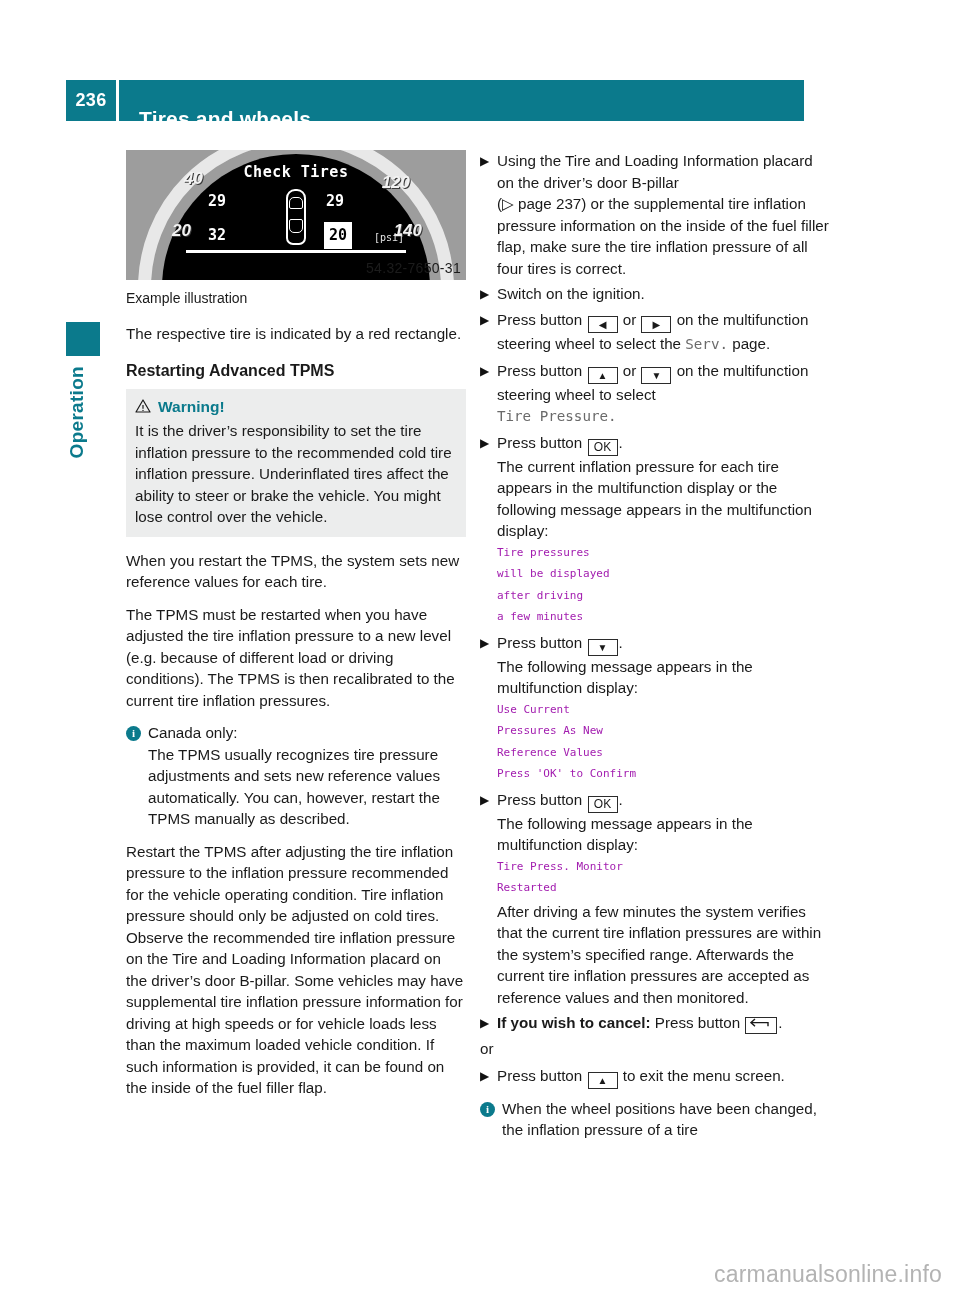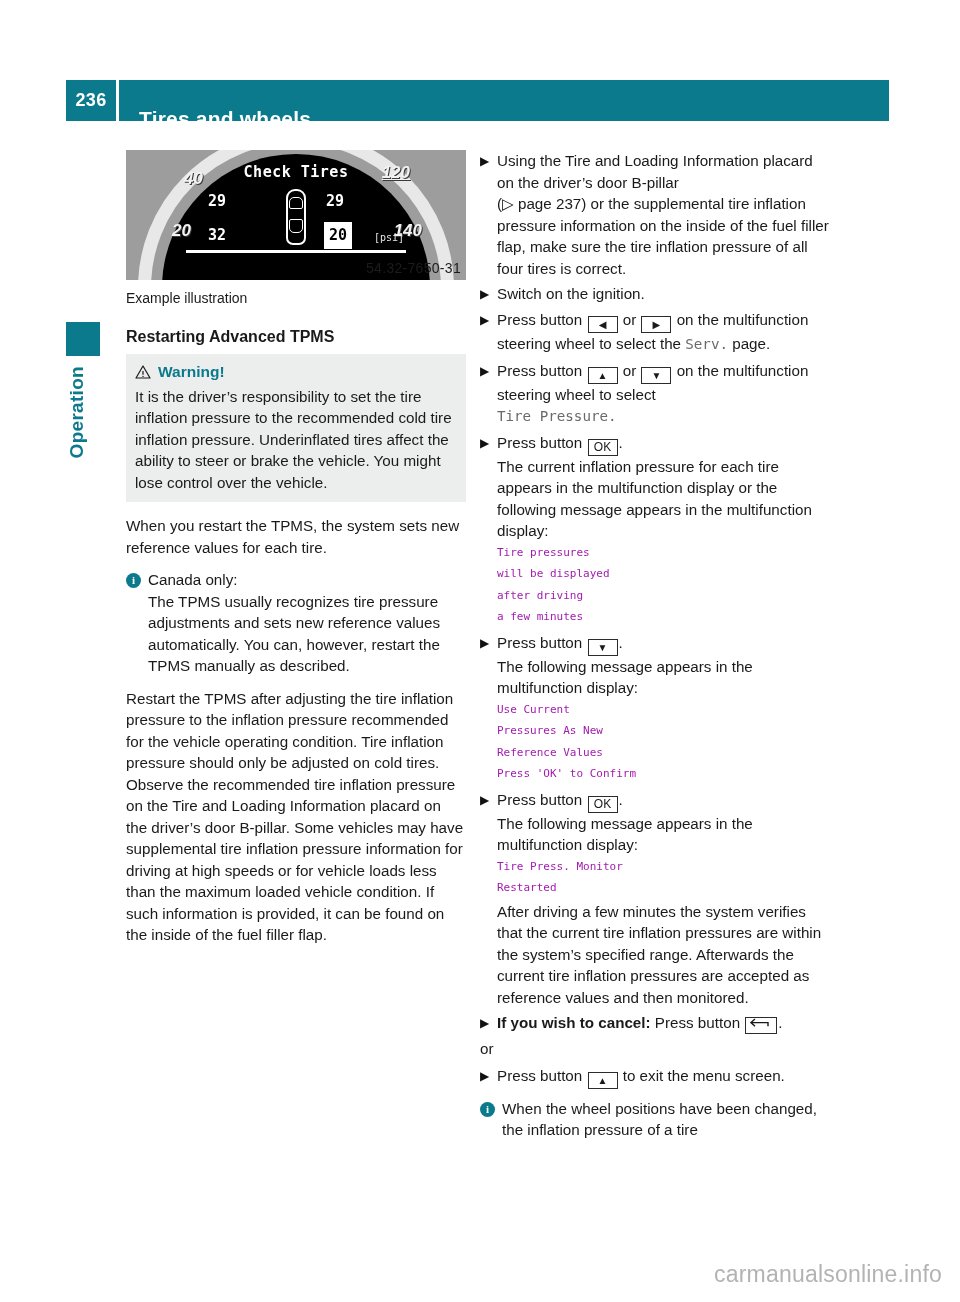--- a/index.html
+++ b/index.html
@@ -10,21 +10,21 @@
     font-family: "Liberation Sans", sans-serif;
     color: #1a1a1a;
     position: relative;
     overflow: hidden;
   }
 
   
   #header {
     position: absolute;
     left: 66px; top: 80px;
-    width: 823px; height: 41px;
+    width: 738px; height: 41px;
     background: #0b7a8c;
     display: flex;
     align-items: center;
   }
   #header .pagenum {
     width: 50px;
     text-align: center;
     color: #ffffff;
     font-weight: bold;
     font-size: 18px;
@@ -117,21 +117,21 @@
   .speed {
     position: absolute;
     color: #f2f2f2;
     font-style: italic;
     font-weight: bold;
     font-size: 17px;
     text-shadow: 1px 1px 0 #3a3a3a;
   }
   .s40  { left: 58px;  top: 18px; }
   .s20  { left: 46px;  top: 70px; }
-  .s120 { right: 56px; top: 12px; text-decoration: underline; }
+  .s120 { right: 56px; top: 22px; }
   .s140 { right: 44px; top: 70px; }
 
   .mfd {
     position: absolute;
     left: 50%; top: 12px;
     width: 200px; margin-left: -100px;
     text-align: center;
     color: #ffffff;
     font-family: "DejaVu Sans Mono", monospace;
   }
@@ -308,38 +308,40 @@
             <div class="unit">[psi]</div>
           </div>
         </div>
 
         <div class="baseline"></div>
         <div class="figcode">54.32-7650-31</div>
       </div>
       <div class="figcaption">Example illustration</div>
     </div>
 
+    <p>The respective tire is indicated by a red rectangle.</p>
 
     <h2 class="sub">Restarting Advanced TPMS</h2>
 
     <div class="warnbox">
       <div class="warnhead">
         <span>
           <svg class="tri" viewBox="0 0 16 14" aria-hidden="true">
             <path d="M8 1 L15 13 L1 13 Z" fill="none" stroke="#1a1a1a" stroke-width="1.2" stroke-linejoin="round"></path>
             <line x1="8" y1="6" x2="8" y2="9.8" stroke="#1a1a1a" stroke-width="1.2"></line>
             <circle cx="8" cy="11.4" r="0.7" fill="#1a1a1a"></circle>
           </svg>
         </span>
         <span class="wtxt">Warning!</span>
       </div>
       <div>It is the driver’s responsibility to set the tire inflation pressure to the recommended cold tire inflation pressure. Underinflated tires affect the ability to steer or brake the vehicle. You might lose control over the vehicle.</div>
     </div>
 
     <p>When you restart the TPMS, the system sets new reference values for each tire.</p>
+    <p>The TPMS must be restarted when you have adjusted the tire inflation pressure to a new level (e.g. because of different load or driving conditions). The TPMS is then recalibrated to the current tire inflation pressures.</p>
 
     <div class="note">
       <div class="ibadge">i</div>
       <div class="nbody">
         <div>Canada only:</div>
         <div>The TPMS usually recognizes tire pressure adjustments and sets new reference values automatically. You can, however, restart the TPMS manually as described.</div>
       </div>
     </div>
 
     <p>Restart the TPMS after adjusting the tire inflation pressure to the inflation pressure recommended for the vehicle operating condition. Tire inflation pressure should only be adjusted on cold tires. Observe the recommended tire inflation pressure on the Tire and Loading Information placard on the driver’s door B-pillar. Some vehicles may have supplemental tire inflation pressure information for driving at high speeds or for vehicle loads less than the maximum loaded vehicle condition. If such information is provided, it can be found on the inside of the fuel filler flap.</p>

